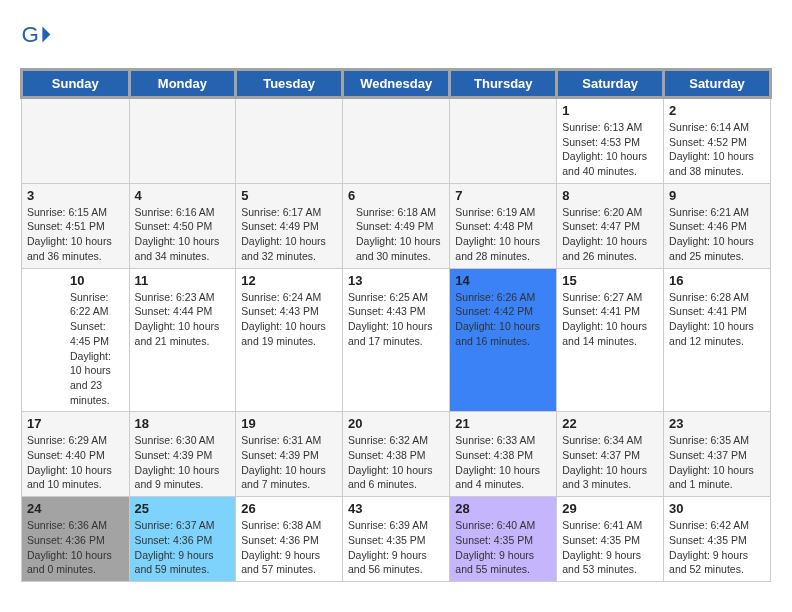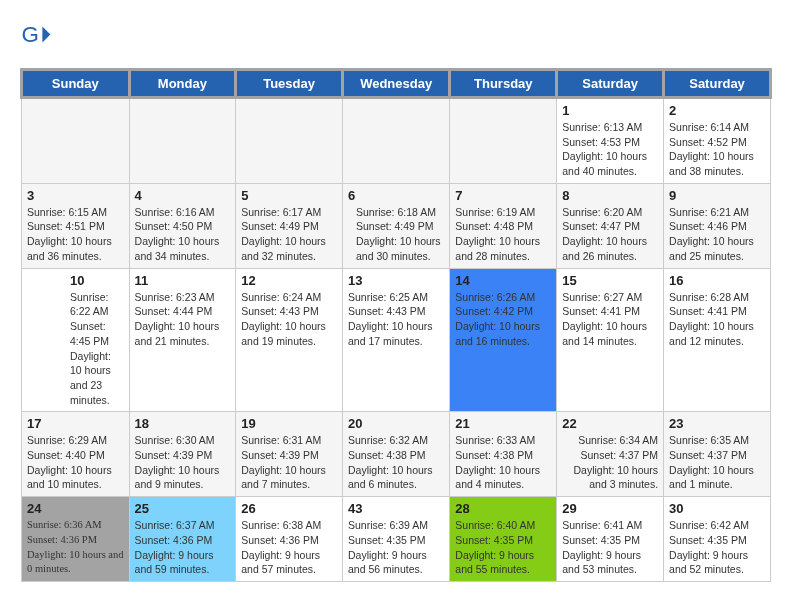--- a/index.html
+++ b/index.html
@@ -260,35 +260,35 @@
 Daylight: 10 hours and 6 minutes.</div>
         </td>
         <td style="background: rgb(245, 245, 245);">
           <span class="day-number">21</span>
           <div class="day-info" style="white-space: pre-line;">Sunrise: 6:33 AM
 Sunset: 4:38 PM
 Daylight: 10 hours and 4 minutes.</div>
         </td>
         <td style="background: rgb(245, 245, 245);">
           <span class="day-number">22</span>
-          <div class="day-info" style="white-space: pre-line; text-align: right;">Sunrise: 6:34 AM
+          <div class="day-info" style="white-space: pre-line;">Sunrise: 6:34 AM
 Sunset: 4:37 PM
 Daylight: 10 hours and 3 minutes.</div>
         </td>
         <td style="background: rgb(245, 245, 245);">
           <span class="day-number">23</span>
           <div class="day-info" style="white-space: pre-line;">Sunrise: 6:35 AM
 Sunset: 4:37 PM
 Daylight: 10 hours and 1 minute.</div>
         </td>
       </tr>
       <tr>
         <td style="background: #a3a3a3;">
           <span class="day-number">24</span>
-          <div class="day-info" style="white-space: pre-line; font-family: Liberation Serif, serif;">Sunrise: 6:36 AM
+          <div class="day-info" style="white-space: pre-line;">Sunrise: 6:36 AM
 Sunset: 4:36 PM
 Daylight: 10 hours and 0 minutes.</div>
         </td>
         <td style="background: #7dd3fc;">
           <span class="day-number">25</span>
           <div class="day-info" style="white-space: pre-line;">Sunrise: 6:37 AM
 Sunset: 4:36 PM
 Daylight: 9 hours and 59 minutes.</div>
         </td>
         <td style="background: rgb(255, 255, 255);">
@@ -296,21 +296,21 @@
           <div class="day-info" style="white-space: pre-line;">Sunrise: 6:38 AM
 Sunset: 4:36 PM
 Daylight: 9 hours and 57 minutes.</div>
         </td>
         <td style="background: rgb(255, 255, 255);">
           <span class="day-number">43</span>
           <div class="day-info" style="white-space: pre-line;">Sunrise: 6:39 AM
 Sunset: 4:35 PM
 Daylight: 9 hours and 56 minutes.</div>
         </td>
-        <td style="background: #84cc16;">
+        <td style="background: #c4b5fd;">
           <span class="day-number">28</span>
           <div class="day-info" style="white-space: pre-line;">Sunrise: 6:40 AM
 Sunset: 4:35 PM
 Daylight: 9 hours and 55 minutes.</div>
         </td>
         <td style="background: rgb(255, 255, 255);">
           <span class="day-number">29</span>
           <div class="day-info" style="white-space: pre-line;">Sunrise: 6:41 AM
 Sunset: 4:35 PM
 Daylight: 9 hours and 53 minutes.</div>

